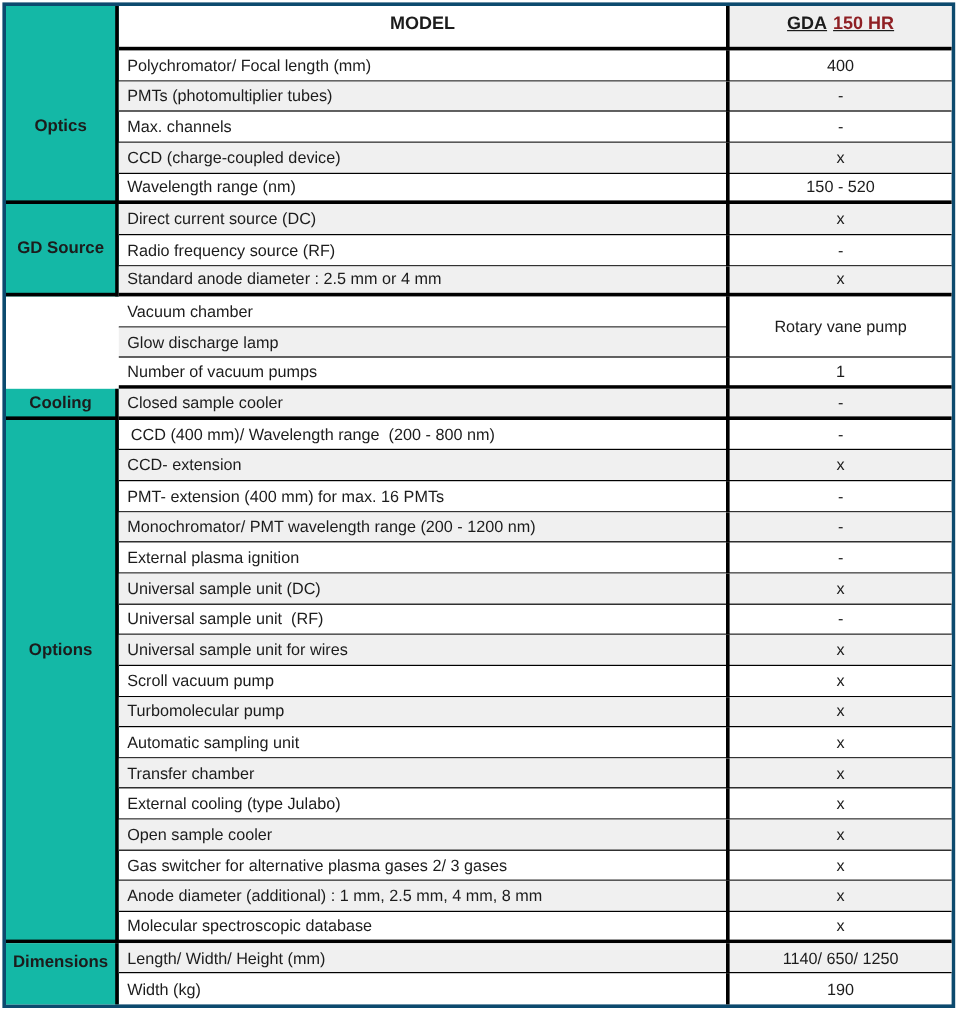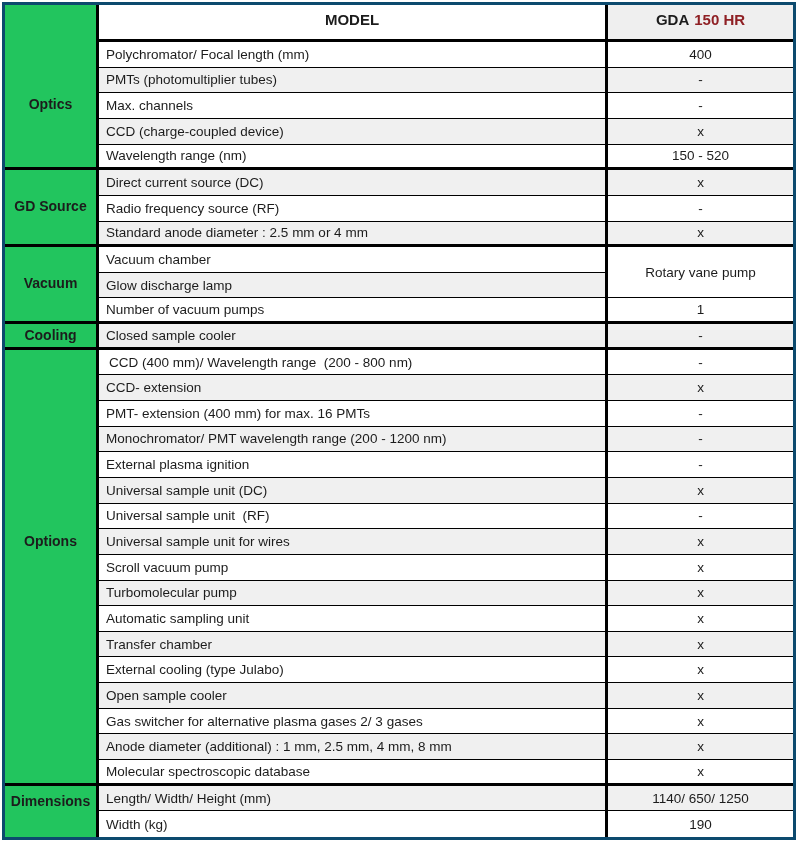--- a/index.html
+++ b/index.html
@@ -31,33 +31,34 @@
     border-bottom: 3px solid #000;
   }
   .h-gda {
     grid-column: 3; grid-row: 1;
     justify-content: center;
     align-items: flex-start; padding-top: 6px;
     font-weight: bold; font-size: 15px;
     border-left: 3px solid #000;
     border-bottom: 3px solid #000;
     background: var(--header-bg, #efefef);
+    text-decoration: underline;
   }
   .h-gda .prefix { margin-right: 5px; }
   .red { color: var(--accent-red, #8f2024); }
 
   
   .cat {
     grid-column: 1;
     justify-content: center;
     text-align: center;
     font-weight: bold; font-size: 14px;
     border-right: 3px solid #000;
     border-bottom: 3px solid #000;
-    background: #22c55e;
+    background: #14b8a6;
     line-height: 1.1;
   }
   .cat-optics     { padding-top: 37px; }   
   .cat-options    { padding-bottom: 50px; }
   .cat-dimensions { padding-bottom: 20px; border-bottom: none; }
 
   
   .spec {
     grid-column: 2;
     padding-left: 7px;
@@ -98,21 +99,20 @@
     <div class="cell val alt" style="grid-row: 5 / span 1;">x</div>
     <div class="cell spec sec-end" style="grid-row: 6;">Wavelength range (nm)</div>
     <div class="cell val sec-end" style="grid-row: 6 / span 1;">150 - 520</div>
     <div class="cell cat cat-gd-source" style="grid-row: 7 / span 3;">GD Source</div>
     <div class="cell spec alt" style="grid-row: 7;">Direct current source (DC)</div>
     <div class="cell val alt" style="grid-row: 7 / span 1;">x</div>
     <div class="cell spec" style="grid-row: 8;">Radio frequency source (RF)</div>
     <div class="cell val" style="grid-row: 8 / span 1;">-</div>
     <div class="cell spec alt sec-end" style="grid-row: 9;">Standard anode diameter : 2.5 mm or 4 mm</div>
     <div class="cell val alt sec-end" style="grid-row: 9 / span 1;">x</div>
-    <div class="cell cat cat-vacuum" style="grid-row: 10 / span 3;">Vacuum</div>
     <div class="cell spec" style="grid-row: 10;">Vacuum chamber</div>
     <div class="cell val" style="grid-row: 10 / span 2;">Rotary vane pump</div>
     <div class="cell spec sec-end" style="grid-row: 12;">Number of vacuum pumps</div>
     <div class="cell spec alt" style="grid-row: 11;">Glow discharge lamp</div>
     <div class="cell val sec-end" style="grid-row: 12 / span 1;">1</div>
     <div class="cell cat cat-cooling" style="grid-row: 13 / span 1;">Cooling</div>
     <div class="cell spec alt sec-end" style="grid-row: 13;">Closed sample cooler</div>
     <div class="cell val alt sec-end" style="grid-row: 13 / span 1;">-</div>
     <div class="cell cat cat-options" style="grid-row: 14 / span 17;">Options</div>
     <div class="cell spec" style="grid-row: 14; padding-left: 10px;">CCD (400 mm)/ Wavelength range  (200 - 800 nm)</div>

